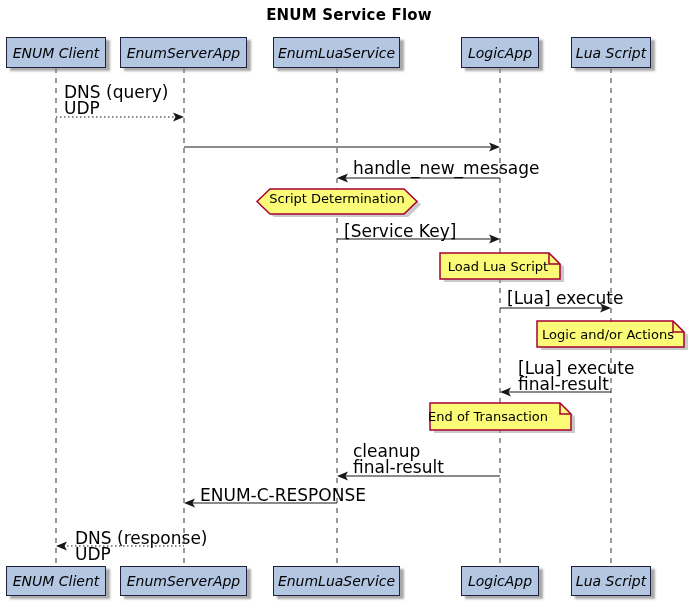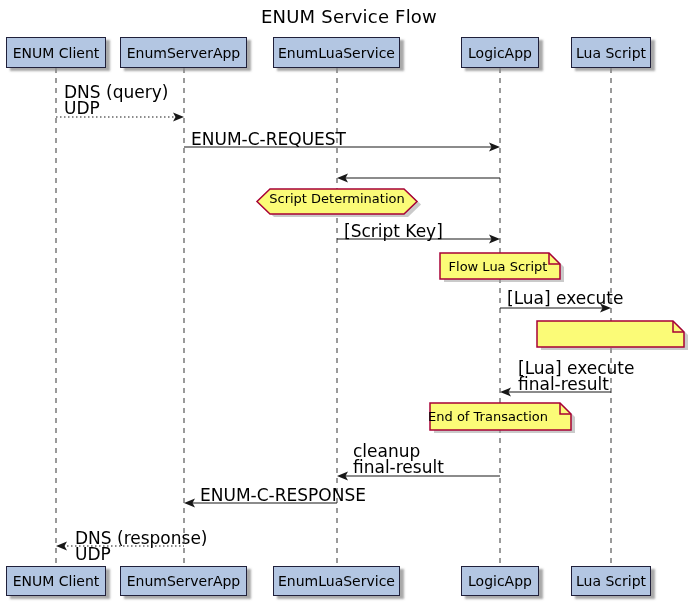--- a/index.html
+++ b/index.html
@@ -3,29 +3,29 @@
 <meta charset="utf-8">
 <style>
   html,body{margin:0;padding:0;background:#fff;}
   .canvas{
     position:relative;width:698px;height:605px;background:#fff;overflow:hidden;
     font-family:"DejaVu Sans","Liberation Sans",sans-serif;color:var(--text,#000);
   }
   .layer{position:absolute;left:0;top:0;}
   .title{
     position:absolute;left:0;top:6px;width:698px;text-align:center;
-    font-size:18px;font-weight:normal;letter-spacing:.2px;
+    font-size:15px;font-weight:bold;letter-spacing:.2px;
   }
   .pbox{
     position:absolute;box-sizing:border-box;
     background:var(--participant-fill,#B3C6E2);
     border:1.6px solid var(--participant-border,#20203A);
     box-shadow:4px 3px 2px rgba(140,140,140,.75);
     display:flex;align-items:center;justify-content:center;
-    font-size:14px;white-space:nowrap;
+    font-size:14px;white-space:nowrap;font-style:italic;
   }
   .mlabel{
     position:absolute;font-size:17px;line-height:16px;white-space:nowrap;
   }
   .nlabel{
     position:absolute;font-size:13px;white-space:nowrap;
     display:flex;align-items:center;justify-content:center;
   }
   .lifeline{stroke:var(--lifeline,#9A9A9A);stroke-width:2;stroke-dasharray:5,5;fill:none;}
   .msgline{stroke:var(--arrow,#181818);stroke-width:1.2;fill:none;}
@@ -140,25 +140,25 @@
     <span>LogicApp</span>
     </div>
   <div class="pbox" style="left:571px;top:566px;width:80px;height:30px">
     <span>Lua Script</span>
     </div>
 
   <div class="mlabel" style="left:64px;top:84px">
     <div>DNS (query)</div>
     <div>UDP</div>
   </div>
-  <div class="mlabel" style="left:191px;top:131px">
-    <div>ENUM-C-REQUEST</div>
+  <div class="mlabel" style="left:353px;top:160px">
+    <div>handle_new_message</div>
   </div>
   <div class="mlabel" style="left:344px;top:223px">
-    <div>[Script Key]</div>
+    <div>[Service Key]</div>
   </div>
   <div class="mlabel" style="left:507px;top:290px">
     <div>[Lua] execute</div>
   </div>
   <div class="mlabel" style="left:518px;top:360px">
     <div>[Lua] execute</div>
     <div>final-result</div>
   </div>
   <div class="mlabel" style="left:353px;top:443px">
     <div>cleanup</div>
@@ -166,16 +166,17 @@
   </div>
   <div class="mlabel" style="left:200px;top:487px">
     <div>ENUM-C-RESPONSE</div>
   </div>
   <div class="mlabel" style="left:75px;top:530px">
     <div>DNS (response)</div>
     <div>UDP</div>
   </div>
 
   <div class="nlabel" style="left:257px;top:189px;width:160px;height:18px">Script Determination</div>
-  <div class="nlabel" style="left:440px;top:253px;width:116px;height:26px">Flow Lua Script</div>
+  <div class="nlabel" style="left:440px;top:253px;width:116px;height:26px">Load Lua Script</div>
+  <div class="nlabel" style="left:537px;top:321px;width:142px;height:26px">Logic and/or Actions</div>
   <div class="nlabel" style="left:420px;top:403px;width:136px;height:27px">End of Transaction</div>
 
 </div>
 
 </body></html>

